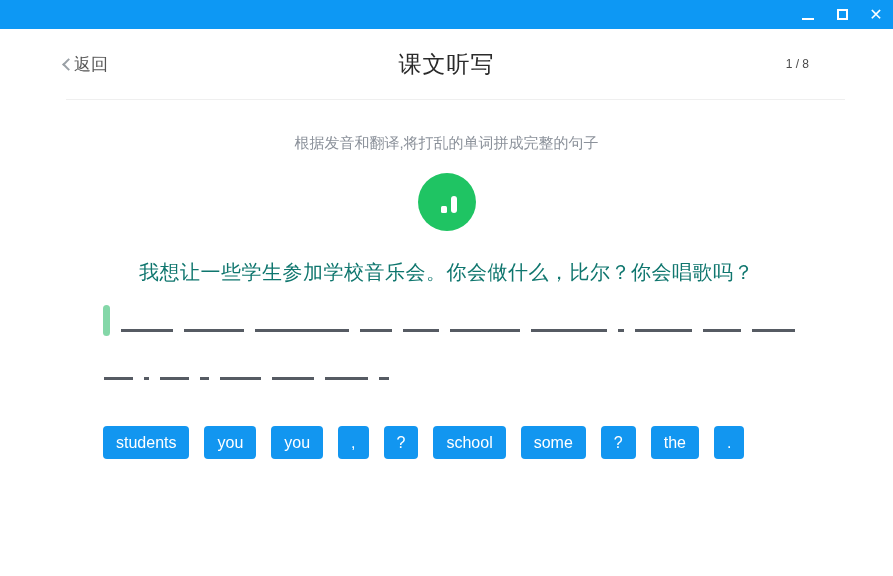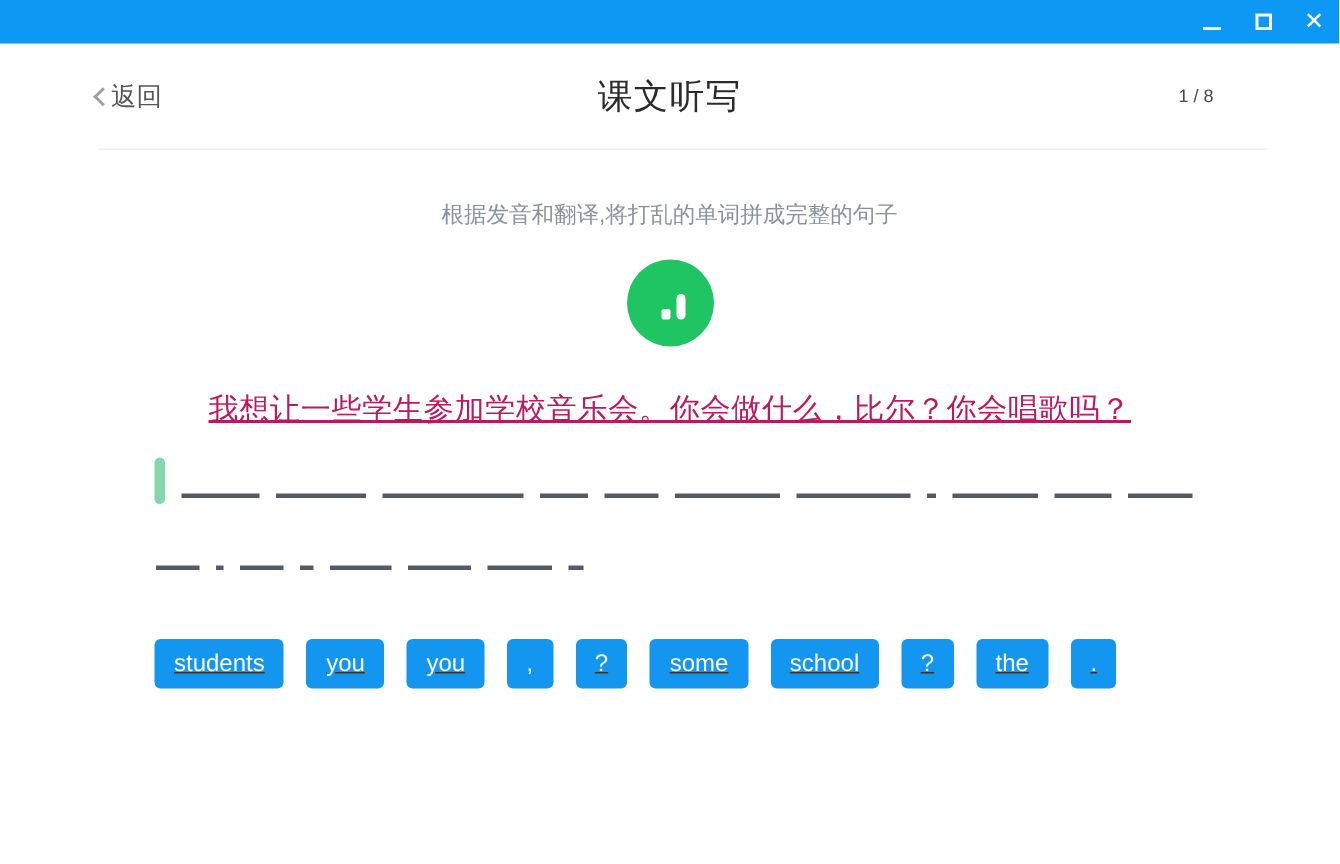--- a/index.html
+++ b/index.html
@@ -36,35 +36,35 @@
   }
   .page { position:absolute; right:84px; font-size:12px; color:#4a4a4a; }
   .divider { height:1px; background:#efefef; margin:0 48px 0 66px; }
   
   .instruction { margin-top:34px; text-align:center; font-size:15px; color:#8b919a; }
   .audio-wrap { margin-top:20px; display:flex; justify-content:center; }
   .audio-btn {
     width:58px; height:58px; border-radius:50%; border:none; cursor:pointer;
     background:var(--c-audio,#1fc463); display:flex; align-items:center; justify-content:center;
   }
-  .sentence { margin-top:28px; text-align:center; font-size:20px; color:#be185d; letter-spacing:0.5px;text-decoration:underline; }
+  .sentence { margin-top:28px; text-align:center; font-size:20px; color:#0f766e; letter-spacing:0.5px; }
   
   .answer-rows { margin:19px 90px 0 104px; display:flex; flex-direction:column; gap:21px; }
   .blank-row { display:flex; align-items:flex-end; column-gap:11px; }
   .blank {
     display:inline-block; height:27px;
     border-bottom:3px solid var(--c-blank,#565b63); position:relative;
   }
   .blank.has-cursor::before {
     content:""; position:absolute; left:-1px; bottom:-7px;
     width:7px; height:31px; border-radius:4px;
     background:var(--c-cursor,#84d7a8);
   }
   
-  .word-rows { margin:46px 80px 0 103px; display:flex; flex-direction:column; gap:12px;text-decoration:underline; }
+  .word-rows { margin:46px 80px 0 103px; display:flex; flex-direction:column; gap:12px; }
   .word-row { display:flex; column-gap:15px; }
   .word-btn {
     background:var(--c-button,#1296f0); color:#fff; border:none; border-radius:4px;
     font-size:16px; line-height:23px; padding:5px 13px; cursor:pointer;
     font-family:"Liberation Sans","DejaVu Sans",sans-serif; white-space:nowrap;
   }
 </style>
 </head>
 <body>
 
@@ -130,19 +130,19 @@
     </div>
   </div>
 
 <div class="word-rows" id="word-rows">
     <div class="word-row">
       <button class="word-btn">students</button>
       <button class="word-btn">you</button>
       <button class="word-btn">you</button>
       <button class="word-btn">,</button>
       <button class="word-btn">?</button>
+      <button class="word-btn">school</button>
       <button class="word-btn">some</button>
-      <button class="word-btn">school</button>
       <button class="word-btn">?</button>
       <button class="word-btn">the</button>
       <button class="word-btn">.</button>
     </div>
   </div>
 
 </body></html>

